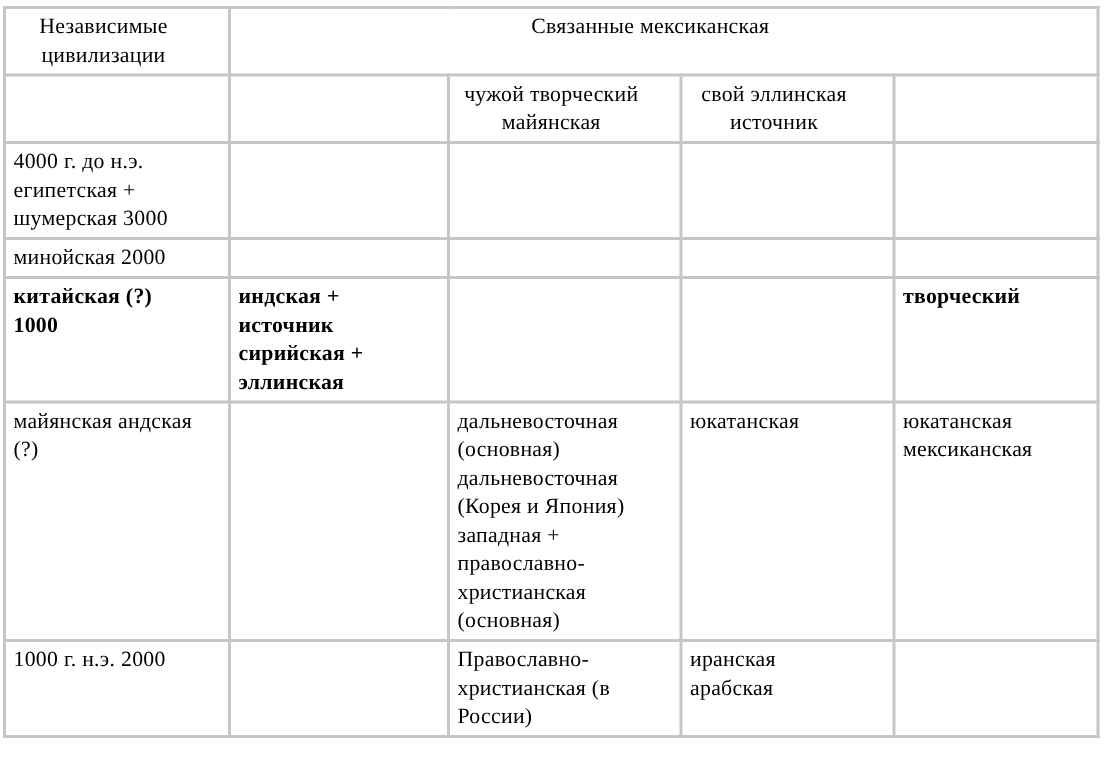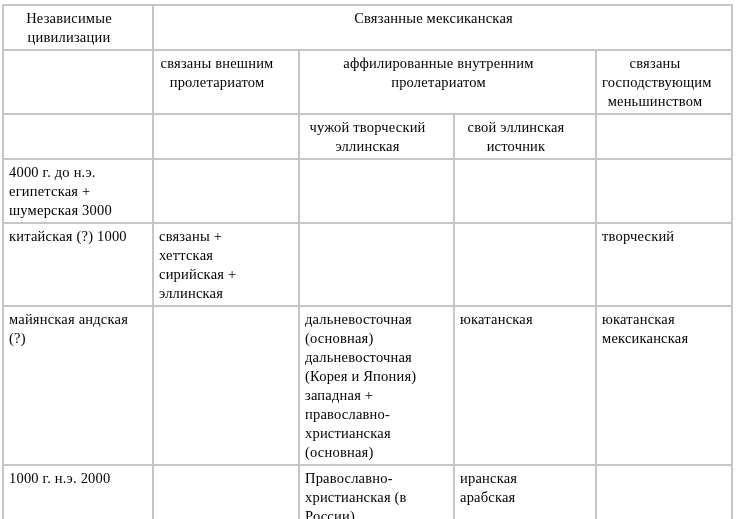--- a/index.html
+++ b/index.html
@@ -26,73 +26,70 @@
     overflow: hidden;
     letter-spacing: 0.2px;
   }
   td.hd { text-align: center; }
   td.dt { text-align: left; }
   tr.hr1 { height: 42px; }
   tr.hr2 { height: 63px; }
   tr.hr3 { height: 40px; }
   tr.r0  { height: 63px; border-radius: 25px; }
   tr.r1  { height: 24px; }
-  tr.r2  { height: 54px; }
+  tr.r2  { height: 54px; font-weight: bold; }
   tr.r3  { height: 151px; }
   tr.r4  { height: 50px; }
 </style>
 </head>
 <body>
 
 <table class="civ">
   <colgroup>
     <col style="width:150px">
     <col style="width:146px">
     <col style="width:155px">
     <col style="width:142px">
     <col style="width:136px">
   </colgroup>
   <tbody>
     <tr class="hr1">
       <td class="hd">Независимые
 цивилизации</td>
       <td class="hd" colspan="4">Связанные мексиканская</td>
     </tr>
-    <tr class="hr2">
-      <td class="hd"></td>
-      <td class="hd">связаны внешним
-пролетариатом</td>
-      <td class="hd" colspan="2">аффилированные внутренним
-пролетариатом</td>
-      <td class="hd">связаны
-господствующим
-меньшинством</td>
-    </tr>
     <tr class="hr3">
       <td class="hd"></td>
       <td class="hd"></td>
       <td class="hd">чужой творческий
-эллинская</td>
+майянская</td>
       <td class="hd">свой эллинская
 источник</td>
       <td class="hd"></td>
     </tr>
 
     <tr class="r0">
       <td class="dt">4000 г. до н.э.
 египетская +
 шумерская 3000</td>
       <td class="dt"></td>
       <td class="dt"></td>
       <td class="dt"></td>
       <td class="dt"></td>
     </tr>
+    <tr class="r1">
+      <td class="dt">минойская 2000</td>
+      <td class="dt"></td>
+      <td class="dt"></td>
+      <td class="dt"></td>
+      <td class="dt"></td>
+    </tr>
     <tr class="r2">
       <td class="dt">китайская (?) 1000</td>
-      <td class="dt">связаны + хеттская
+      <td class="dt">индская + источник
 сирийская +
 эллинская</td>
       <td class="dt"></td>
       <td class="dt"></td>
       <td class="dt">творческий</td>
     </tr>
     <tr class="r3">
       <td class="dt">майянская андская (?)</td>
       <td class="dt"></td>
       <td class="dt">дальневосточная

